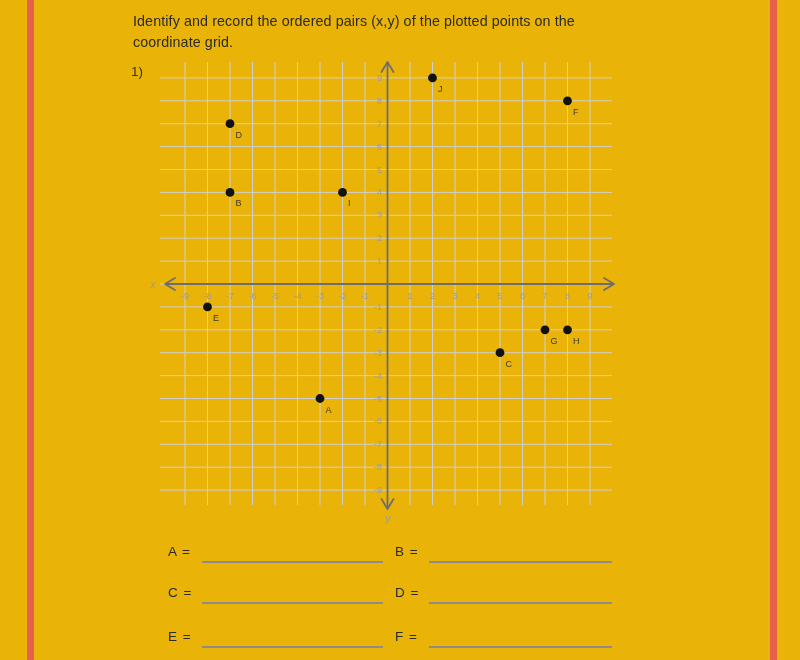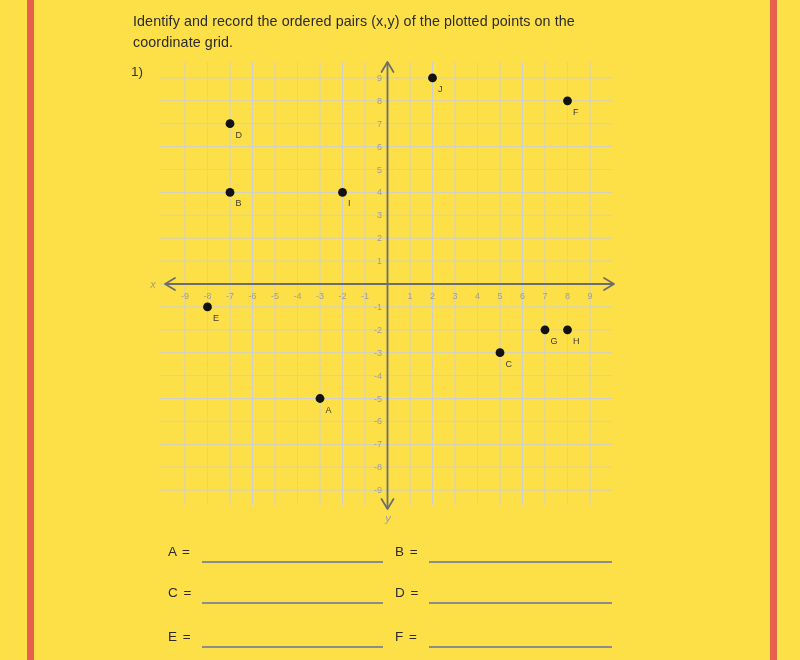--- a/index.html
+++ b/index.html
@@ -1,17 +1,17 @@
 <!DOCTYPE html>
 <html><head>
 <meta charset="utf-8">
 <style>
   html,body{margin:0;padding:0;background:#ffffff;}
   .page{
-    position:relative;width:800px;height:660px;background:#fde047;overflow:hidden;
+    position:relative;width:800px;height:660px;background:#eab308;overflow:hidden;
     font-family:"Liberation Sans",sans-serif;
   }
   .accent-bar{position:absolute;top:0;width:7px;height:660px;}
   .accent-left{left:27px;}
   .accent-right{left:770px;}
   .instructions{
     position:absolute;left:133px;top:11px;width:502px;
     font-size:14.3px;line-height:1.5;color:#2b2b2b;letter-spacing:.1px;
   }
   .problem-number{

